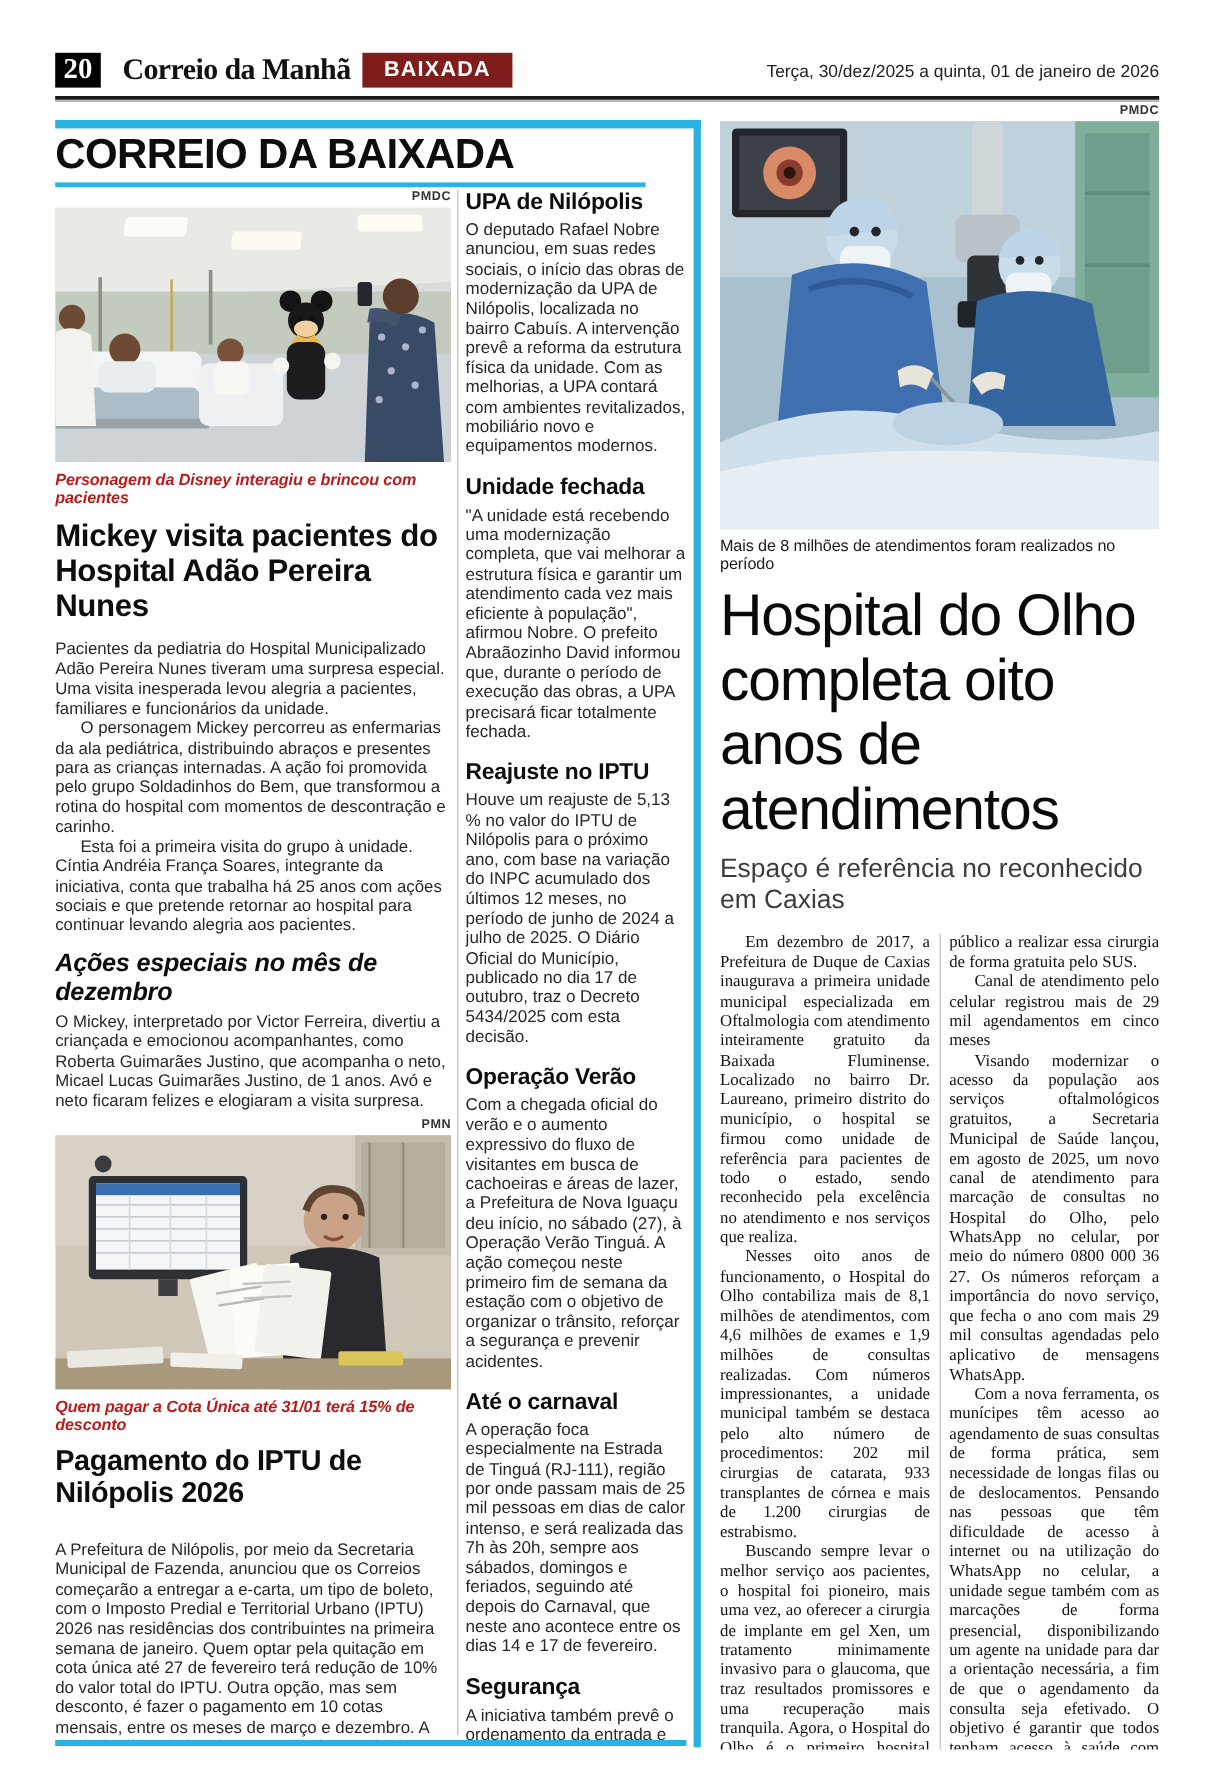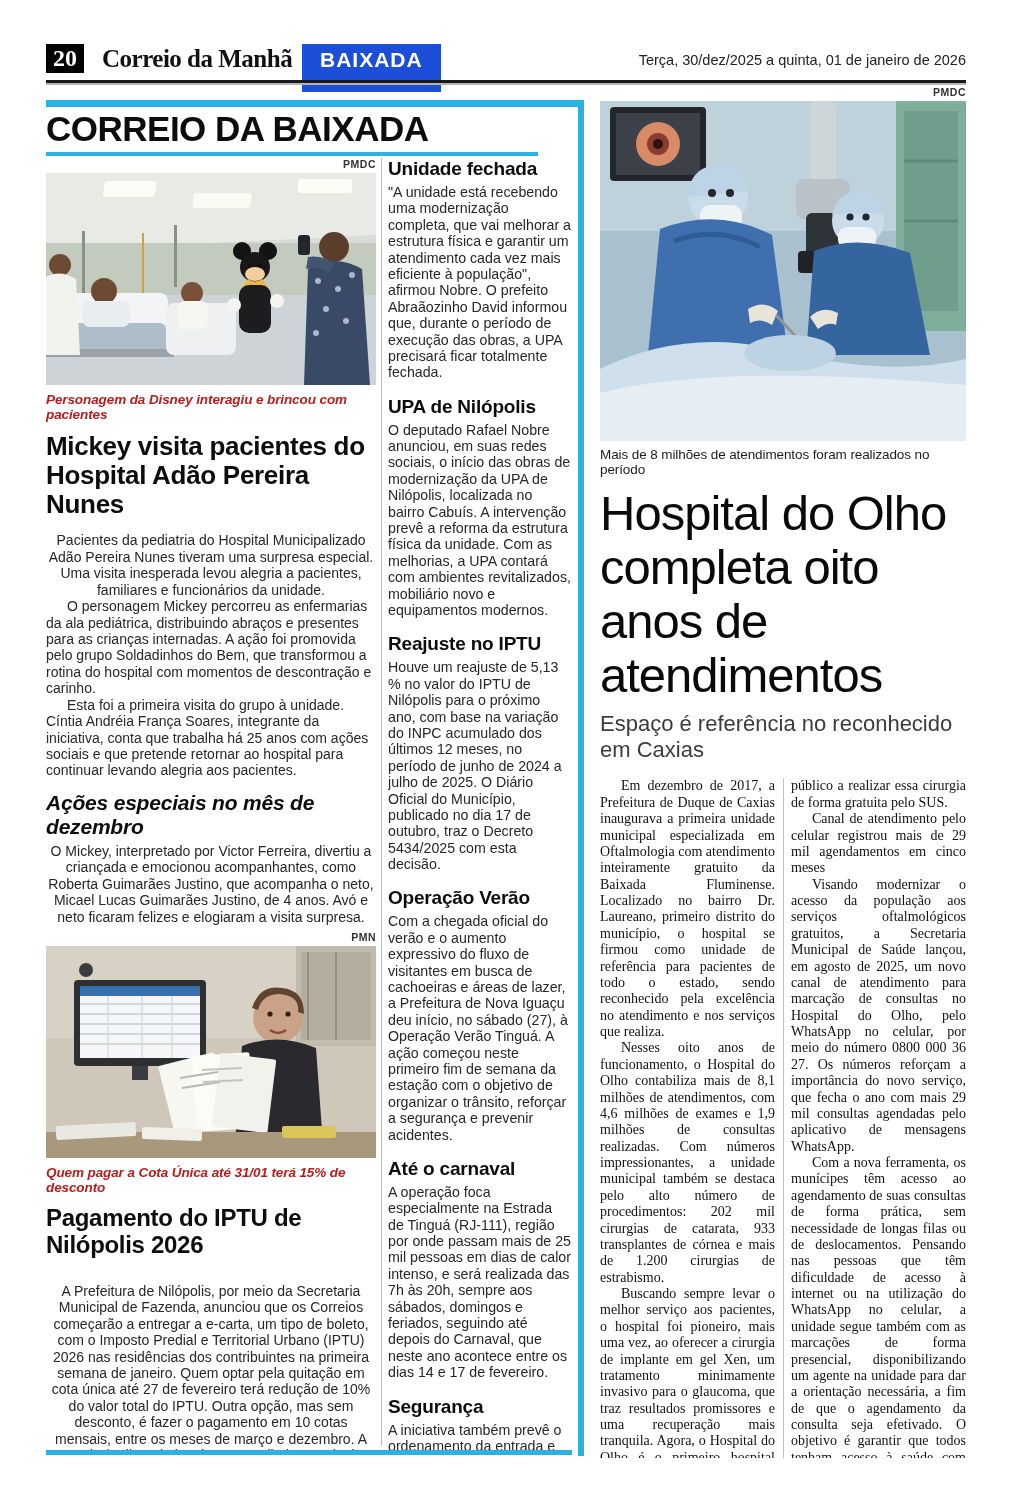--- a/index.html
+++ b/index.html
@@ -14,22 +14,22 @@
   .pageno {
     position:absolute; left:0; top:0; background:#000; color:#fff;
     font-size:24px; font-weight:bold; padding:2px 7px 3px; line-height:1;
     font-family:"Liberation Serif","DejaVu Serif",serif;
   }
   .masthead {
     position:absolute; left:56px; top:1px; font-family:"Liberation Serif","DejaVu Serif",serif;
     font-weight:bold; font-size:25px; letter-spacing:-0.5px; color:#111;
   }
   .sectionbox {
-    position:absolute; left:256px; top:0; background:#1d4ed8; color:#fff;
-    font-size:21px; font-weight:bold; letter-spacing:1px; padding:3px 18px 20px; line-height:1.2;
+    position:absolute; left:256px; top:0; background:#7f1d1d; color:#fff;
+    font-size:18px; font-weight:bold; letter-spacing:1px; padding:3px 18px 4px; line-height:1.2;
   }
   .edition-date { position:absolute; right:0; top:8px; font-size:14.5px; color:#222; }
   .header-rule { position:absolute; left:46px; top:80px; width:920px; height:3px; background:#1a1a1a; box-shadow:0 2px 0 #b5b5b5; }
 
   
   .cyan { background:#29b2e2; }
   .sec-topbar   { position:absolute; left:46px;  top:100px;  width:538px; height:7px; }
   .sec-vline    { position:absolute; left:578px; top:100px;  width:6px;   height:1356px; }
   .sec-title    { position:absolute; left:46px;  top:109px;  font-size:35px; font-weight:bold; letter-spacing:-0.5px; color:#0d0d0d; }
   .sec-underbar { position:absolute; left:46px;  top:152px;  width:492px; height:4px; }
@@ -43,21 +43,21 @@
 
   .credit { font-size:10.5px; font-weight:bold; color:#333; text-align:right; letter-spacing:.5px; margin-bottom:3px; }
   .photo  { display:block; width:100%; }
   .caption {
     font-size:13.5px; font-style:italic; font-weight:bold; color:#b91c1c;
     margin:7px 0 10px; letter-spacing:-0.1px;
   }
   .headline { font-size:26px; font-weight:bold; line-height:1.12; letter-spacing:-0.3px; color:#0d0d0d; margin-bottom:13px; }
   .subhead  { font-size:21px; font-weight:bold; letter-spacing:-0.2px; color:#0d0d0d; margin:12px 0 4px;font-style:italic; }
   .sans-body p { font-size:14px; line-height:1.175; color:#272727; text-indent:1.5em; }
-  .sans-body p:first-child { text-indent:0;text-align:center; }
+  .sans-body p:first-child { text-indent:0; }
 
   .brief { margin-bottom:15px; }
   .brief-title { font-size:19px; font-weight:bold; letter-spacing:-0.2px; color:#0d0d0d; margin-bottom:4px; }
   .brief-body  { font-size:14.2px; line-height:1.155; color:#272727; }
 
   .big-headline {
     font-size:49px; font-weight:normal; line-height:1.1; letter-spacing:-1px;
     color:#0a0a0a; margin:10px 0 8px;
   }
   .deck { font-size:22px; line-height:1.18; color:#3c3c3c; margin-bottom:16px; }
@@ -145,21 +145,21 @@
     <h2 class="headline">Mickey visita pacientes do Hospital Adão Pereira Nunes</h2>
 
     <div class="sans-body">
       <p>Pacientes da pediatria do Hospital Municipalizado Adão Pereira Nunes tiveram uma surpresa especial. Uma visita inesperada levou alegria a pacientes, familiares e funcionários da unidade.</p>
       <p>O personagem Mickey percorreu as enfermarias da ala pediátrica, distribuindo abraços e presentes para as crianças internadas. A ação foi promovida pelo grupo Soldadinhos do Bem, que transformou a rotina do hospital com momentos de descontração e carinho.</p>
       <p>Esta foi a primeira visita do grupo à unidade. Cíntia Andréia França Soares, integrante da iniciativa, conta que trabalha há 25 anos com ações sociais e que pretende retornar ao hospital para continuar levando alegria aos pacientes.</p>
     </div>
 
     <h3 class="subhead">Ações especiais no mês de dezembro</h3>
     <div class="sans-body">
-      <p>O Mickey, interpretado por Victor Ferreira, divertiu a criançada e emocionou acompanhantes, como Roberta Guimarães Justino, que acompanha o neto, Micael Lucas Guimarães Justino, de 4 anos. Avó e neto ficaram felizes e elogiaram a visita surpresa.</p>
+      <p>O Mickey, interpretado por Victor Ferreira, divertiu a criançada e emocionou acompanhantes, como Roberta Guimarães Justino, que acompanha o neto, Micael Lucas Guimarães Justino, de 1 anos. Avó e neto ficaram felizes e elogiaram a visita surpresa.</p>
     </div>
 
     <div class="credit" style="margin-top:6px;">PMN</div>
 
     <svg class="photo" viewBox="0 0 330 212" width="330" height="212">
       <rect width="330" height="212" fill="#cfc8ba"></rect>
       <rect x="0" y="0" width="330" height="92" fill="#d8d2c6"></rect>
       <rect x="250" y="0" width="80" height="100" fill="#c2bcae"></rect>
       <rect x="255" y="6" width="70" height="88" fill="#b5ae9e"></rect>
       <line x1="262" y1="6" x2="262" y2="94" stroke="#978f7d" stroke-width="2"></line>
@@ -206,26 +206,26 @@
     <h2 class="headline" style="font-size:24px; margin-bottom:24px;">Pagamento do IPTU de Nilópolis 2026</h2>
 
     <div class="sans-body">
       <p>A Prefeitura de Nilópolis, por meio da Secretaria Municipal de Fazenda, anunciou que os Correios começarão a entregar a e-carta, um tipo de boleto, com o Imposto Predial e Territorial Urbano (IPTU) 2026 nas residências dos contribuintes na primeira semana de janeiro. Quem optar pela quitação em cota única até 27 de fevereiro terá redução de 10% do valor total do IPTU. Outra opção, mas sem desconto, é fazer o pagamento em 10 cotas mensais, entre os meses de março e dezembro. A partir do dia 5 de janeiro, o contribuinte poderá baixar o documento do site da Prefeitura de Nilópolis.</p>
     </div>
 
   </div>
 
   <div class="midcol">
     <div class="brief">
+      <div class="brief-title">UPA de Nilópolis</div>
+      <div class="brief-body">O deputado Rafael Nobre anunciou, em suas redes sociais, o início das obras de modernização da UPA de Nilópolis, localizada no bairro Cabuís. A intervenção prevê a reforma da estrutura física da unidade. Com as melhorias, a UPA contará com ambientes revitalizados, mobiliário novo e equipamentos modernos.</div>
+    </div>
+    <div class="brief">
       <div class="brief-title">Unidade fechada</div>
       <div class="brief-body">"A unidade está recebendo uma modernização completa, que vai melhorar a estrutura física e garantir um atendimento cada vez mais eficiente à população", afirmou Nobre. O prefeito Abraãozinho David informou que, durante o período de execução das obras, a UPA precisará ficar totalmente fechada.</div>
-    </div>
-    <div class="brief">
-      <div class="brief-title">UPA de Nilópolis</div>
-      <div class="brief-body">O deputado Rafael Nobre anunciou, em suas redes sociais, o início das obras de modernização da UPA de Nilópolis, localizada no bairro Cabuís. A intervenção prevê a reforma da estrutura física da unidade. Com as melhorias, a UPA contará com ambientes revitalizados, mobiliário novo e equipamentos modernos.</div>
     </div>
     <div class="brief">
       <div class="brief-title">Reajuste no IPTU</div>
       <div class="brief-body">Houve um reajuste de 5,13 % no valor do IPTU de Nilópolis para o próximo ano, com base na variação do INPC acumulado dos últimos 12 meses, no período de junho de 2024 a julho de 2025. O Diário Oficial do Município, publicado no dia 17 de outubro, traz o Decreto 5434/2025 com esta decisão.</div>
     </div>
     <div class="brief">
       <div class="brief-title">Operação Verão</div>
       <div class="brief-body">Com a chegada oficial do verão e o aumento expressivo do fluxo de visitantes em busca de cachoeiras e áreas de lazer, a Prefeitura de Nova Iguaçu deu início, no sábado (27), à Operação Verão Tinguá. A ação começou neste primeiro fim de semana da estação com o objetivo de organizar o trânsito, reforçar a segurança e prevenir acidentes.</div>
     </div>
     <div class="brief">

